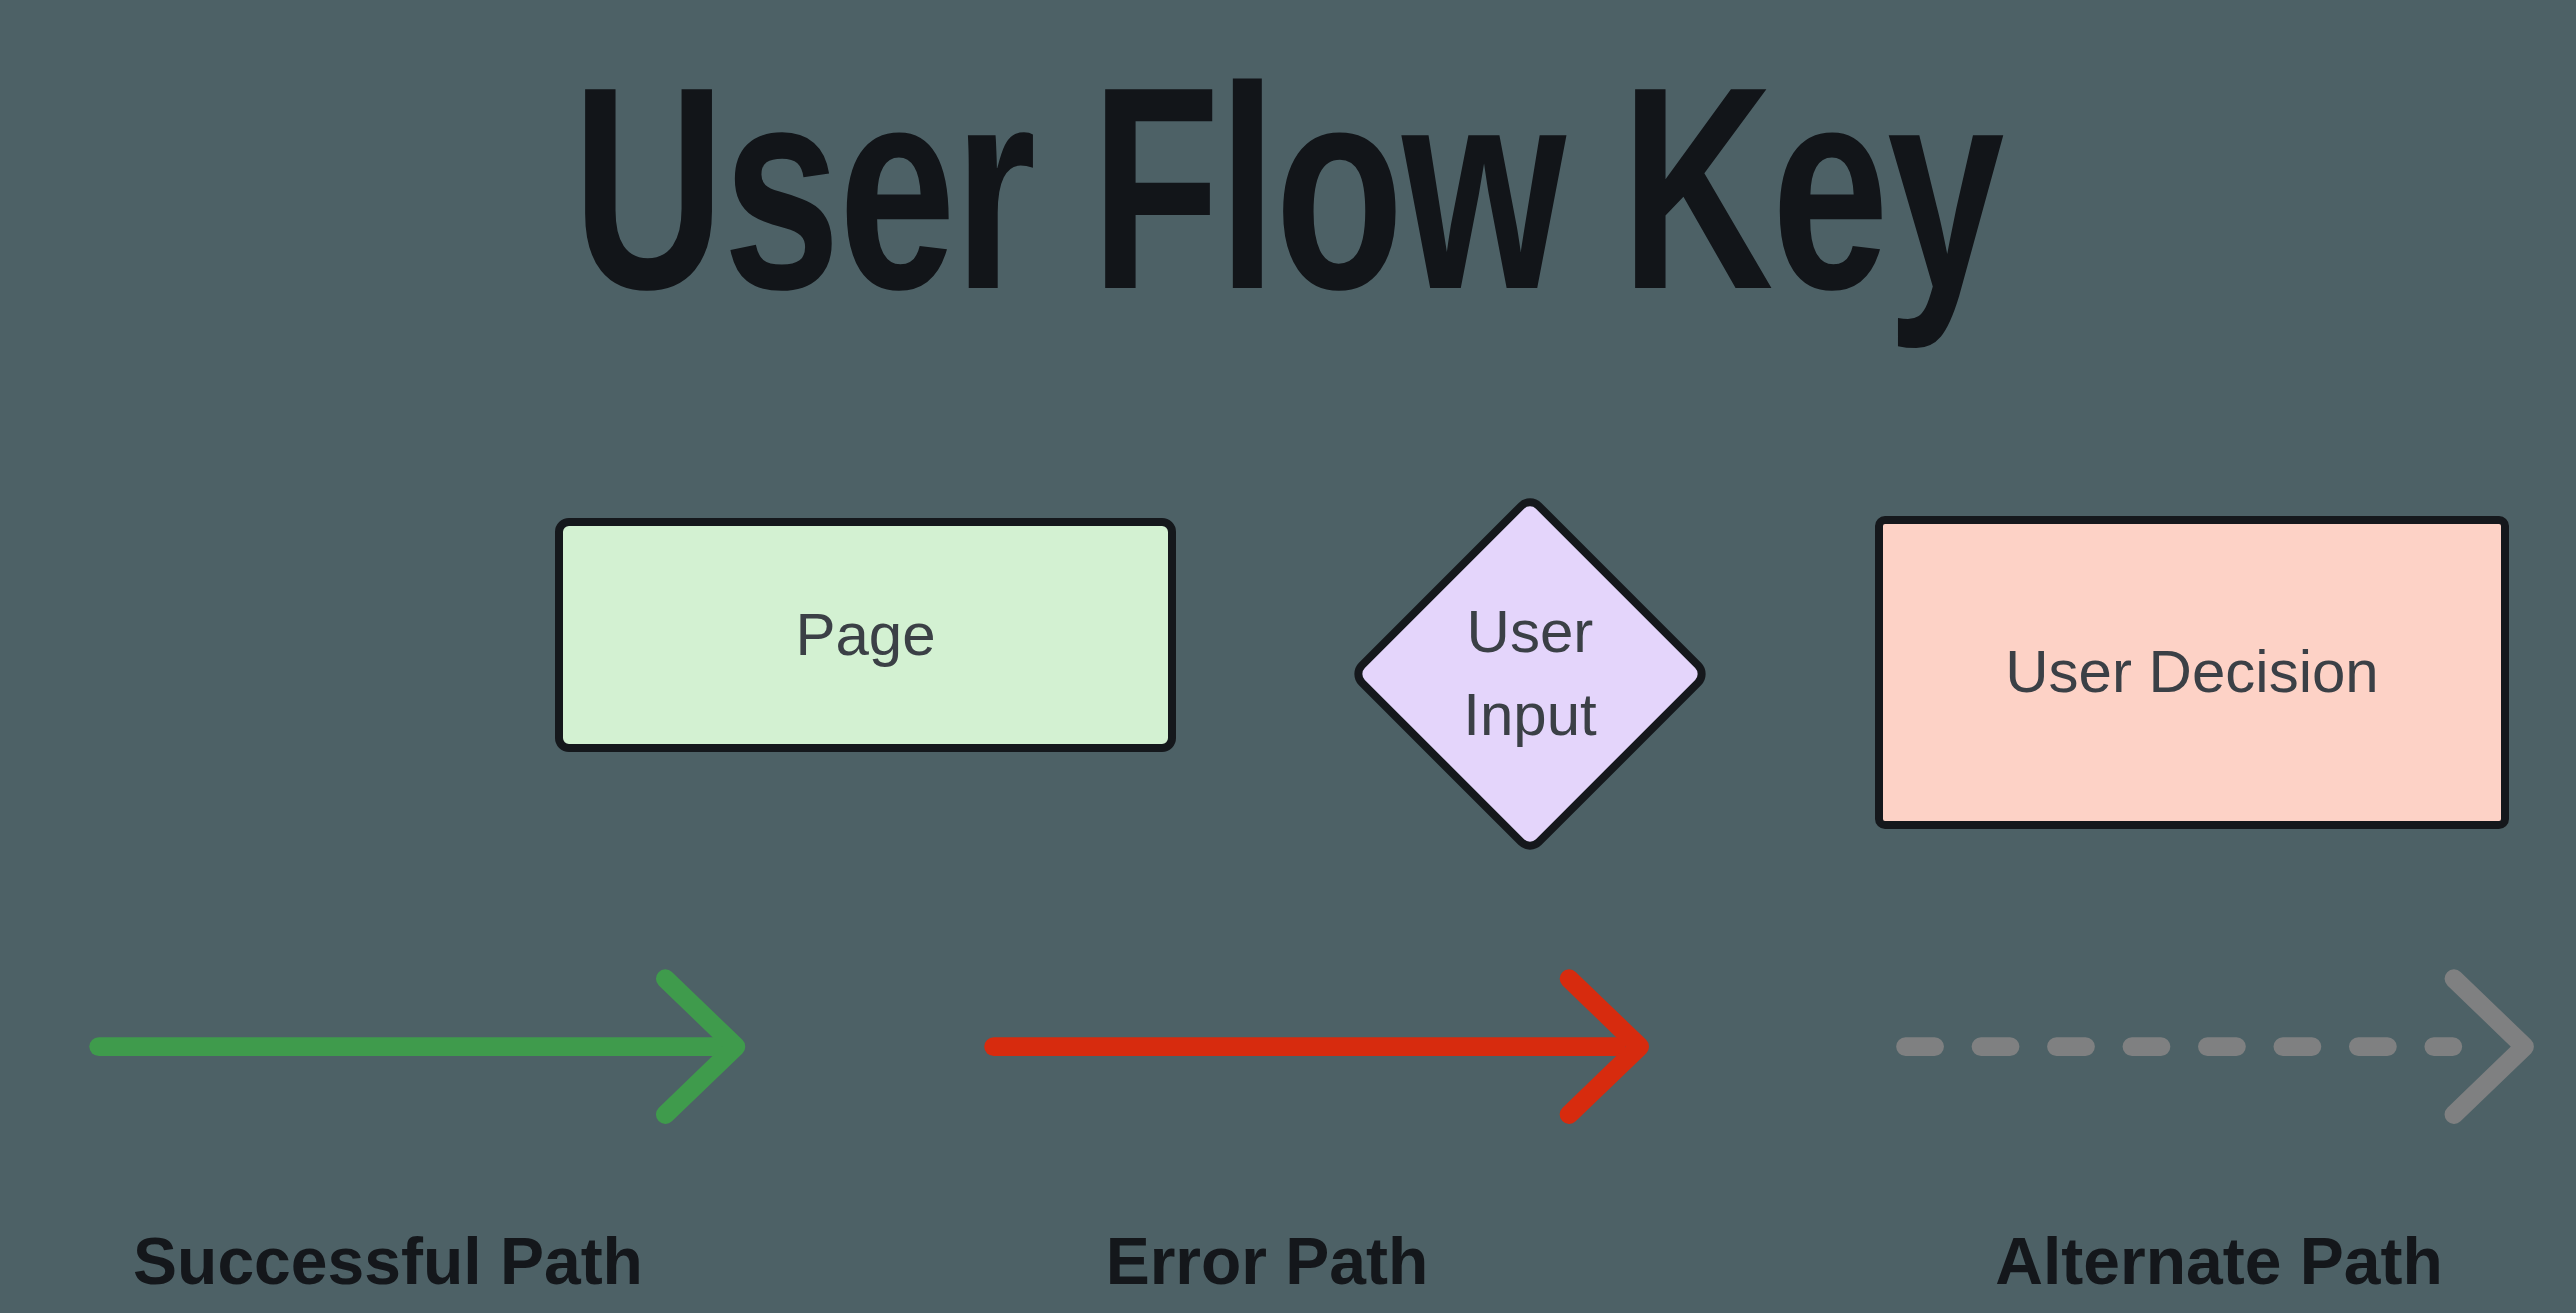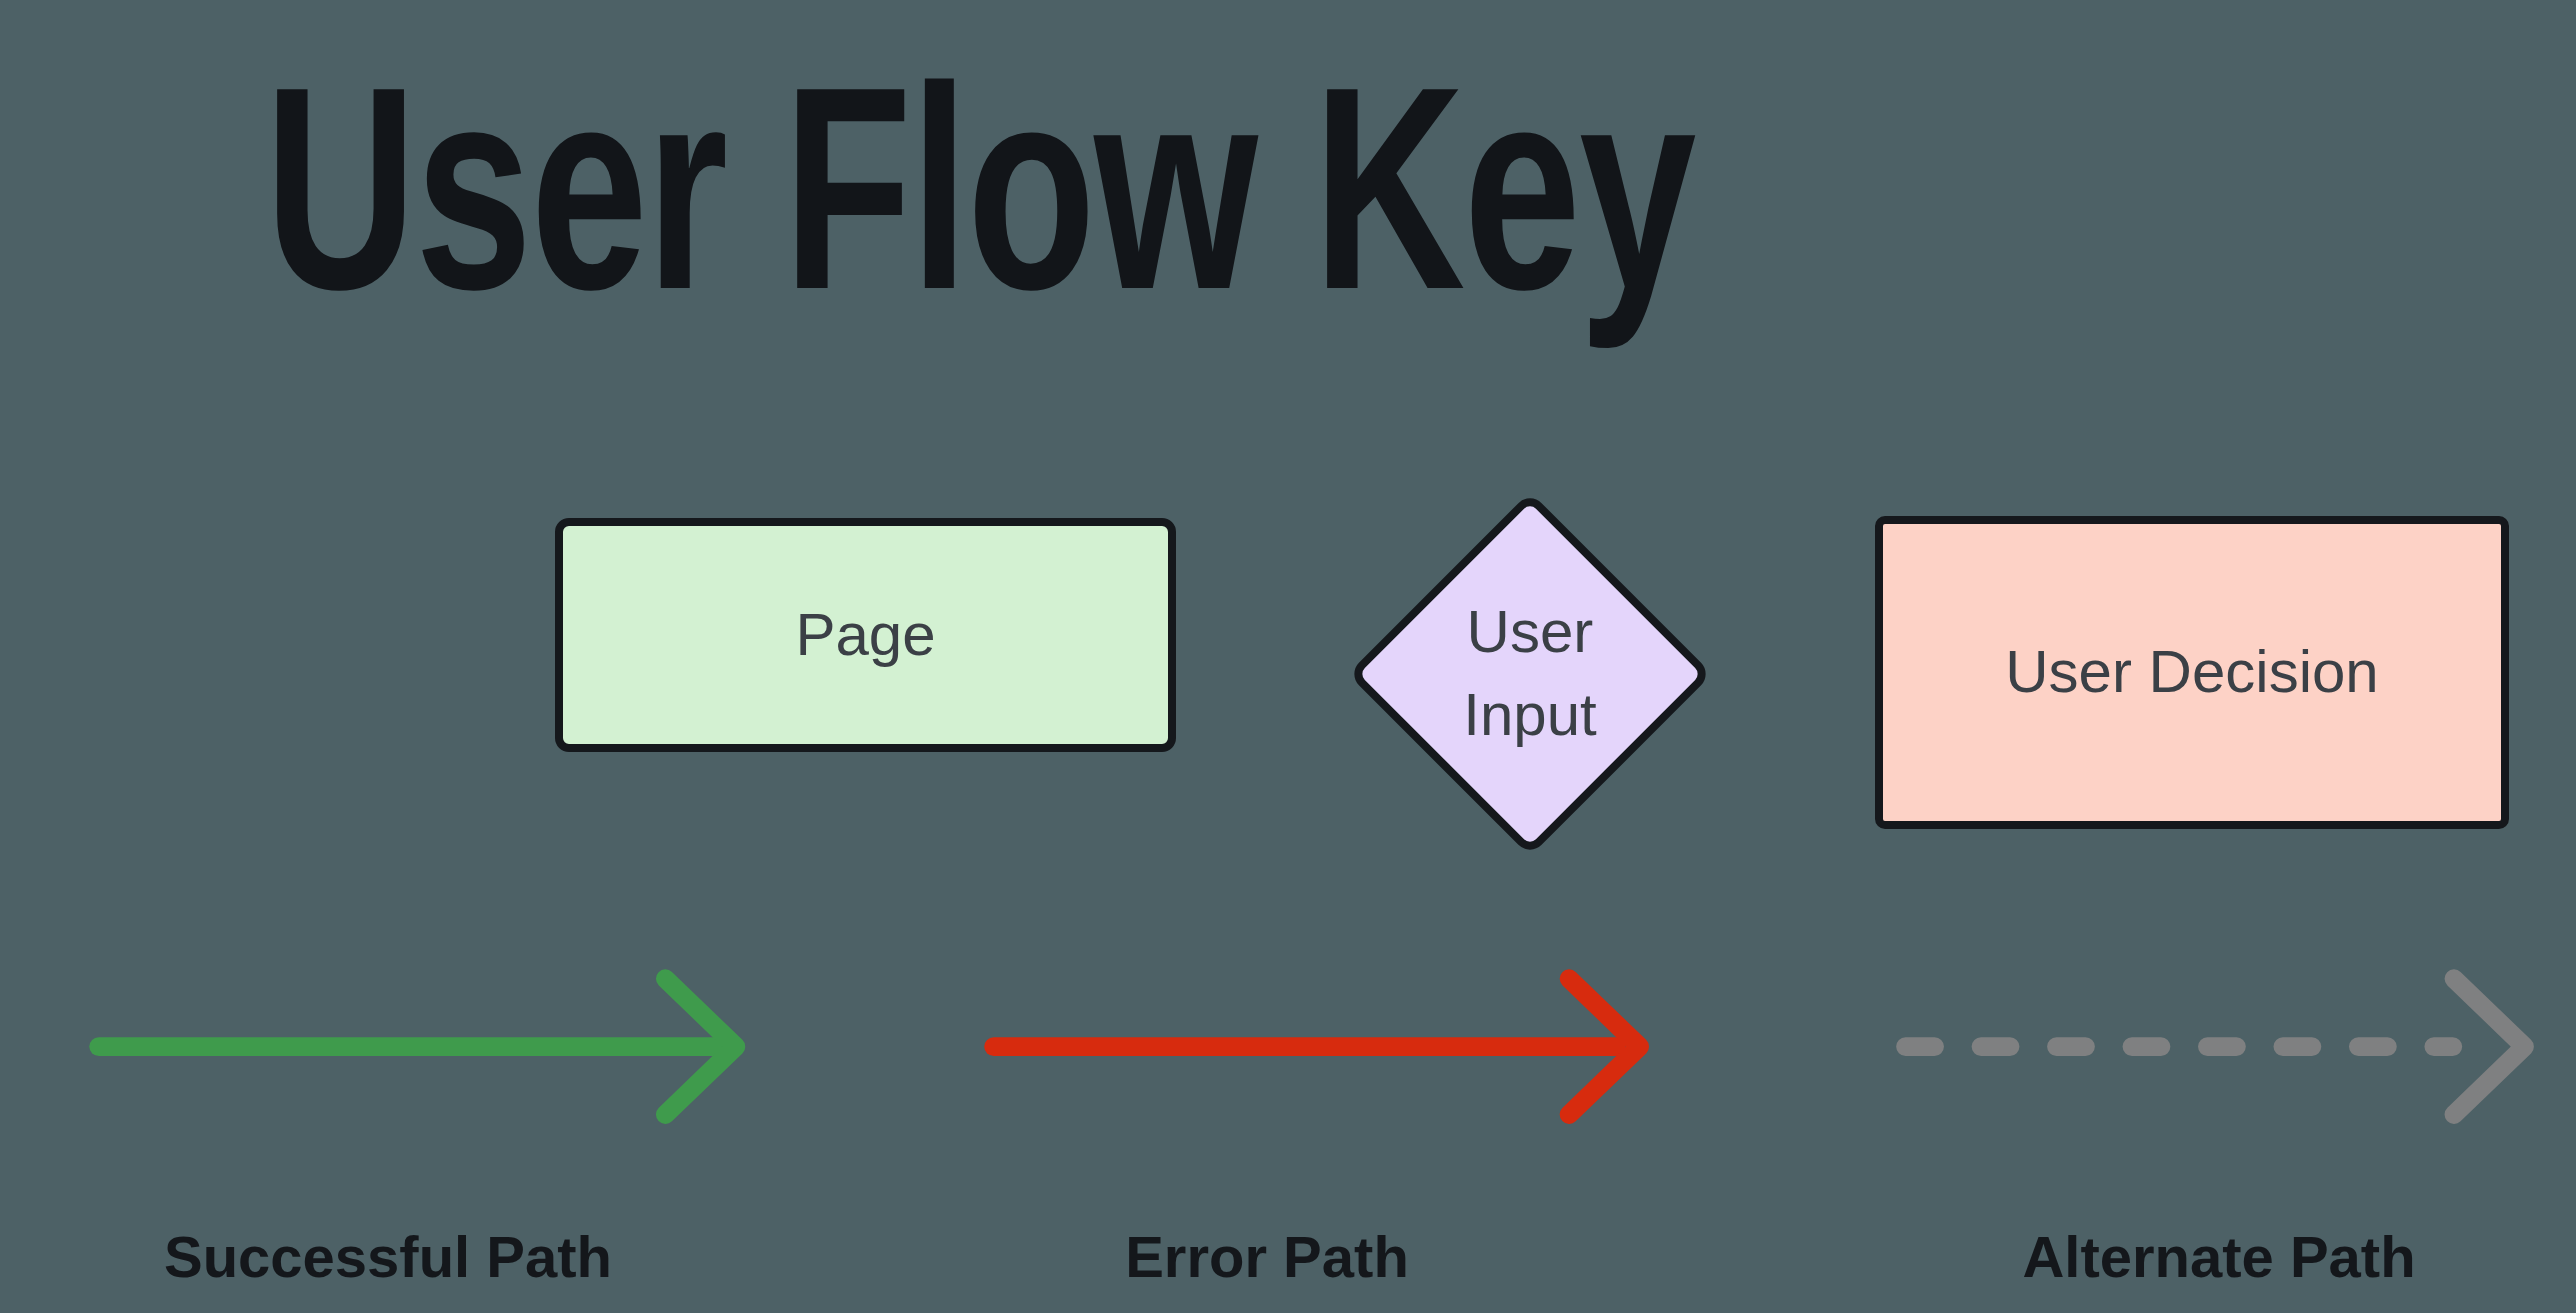--- a/index.html
+++ b/index.html
@@ -17,20 +17,21 @@
   .stage {
     position: absolute;
     inset: 0;
   }
   
   .title-wrap {
     position: absolute;
     top: 43px;
     left: 0;
     right: 0;
+    text-align: center;
   }
   .title {
     display: inline-block;
     font-size: 289px;
     font-weight: 700;
     line-height: 1;
     color: #121519;
     transform: scaleX(0.73);
     transform-origin: 50% 50%;
     white-space: nowrap;
@@ -89,21 +90,21 @@
     position: absolute;
     inset: 0;
     width: 2576px;
     height: 1314px;
   }
   
   .path-label {
     position: absolute;
     top: 1228px;
     transform: translateX(-50%);
-    font-size: 58px;
+    font-size: 66px;
     font-weight: 700;
     line-height: 1;
     color: #14171b;
     white-space: nowrap;
   }
   .path-label.successful { left: 388px; }
   .path-label.error      { left: 1267px; }
   .path-label.alternate  { left: 2219px; }
 </style>
 </head>

